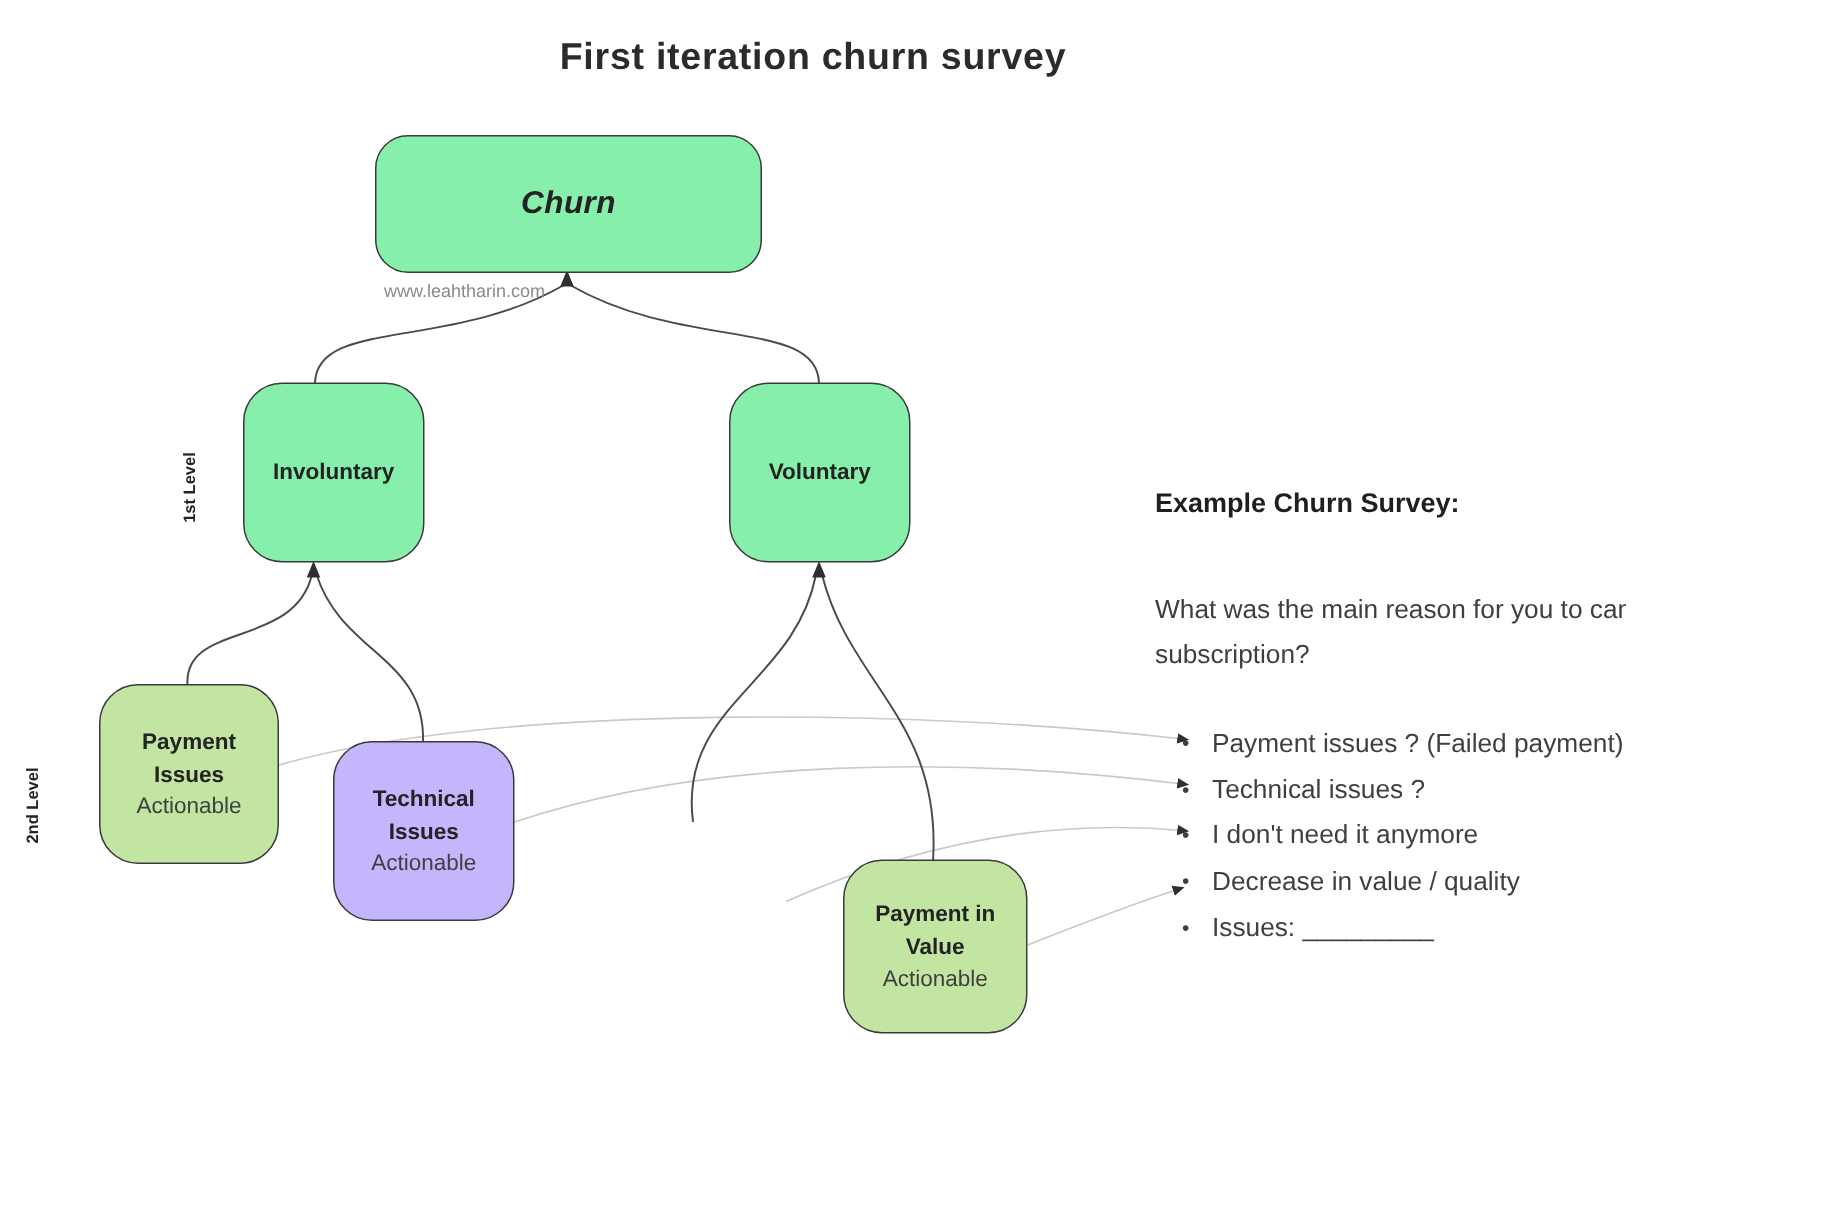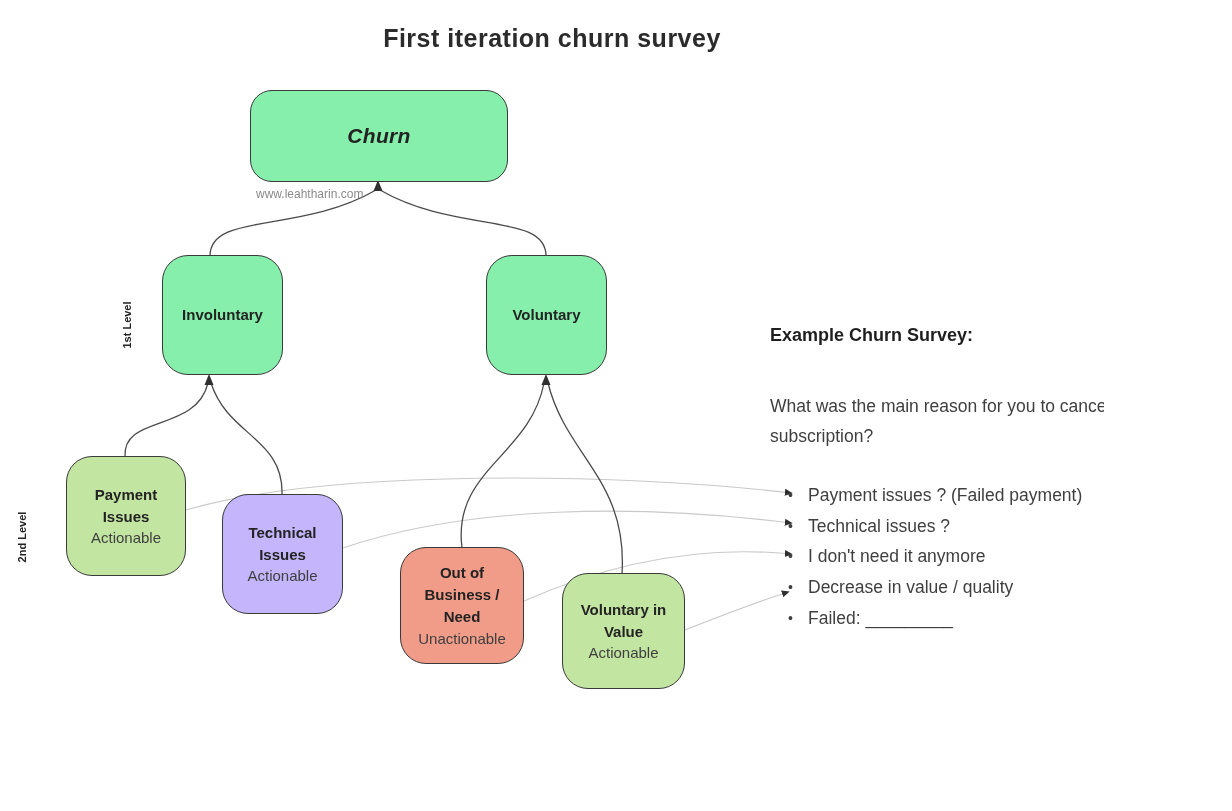--- a/index.html
+++ b/index.html
@@ -2,21 +2,20 @@
 <html><head>
 <meta charset="utf-8">
 <style>
   html,body{margin:0;padding:0;background:#ffffff;}
   .canvas{
     position:relative;
     width:1084px;height:811px;
     background:#ffffff;
     font-family:"Liberation Sans","DejaVu Sans",sans-serif;
     overflow:hidden;
-    padding-left:20px;
   }
   .page-title{
     position:absolute;left:0;right:0;top:24px;
     text-align:center;margin:0;
     font-size:25px;font-weight:bold;color:#2b2b2b;
     letter-spacing:.5px;
   }
   svg.connectors{position:absolute;left:0;top:0;width:1232px;height:811px;}
   .node{
     position:absolute;
@@ -129,35 +128,31 @@
   <div class="node node-payment">
     <span class="ttl">Payment Issues</span>
     <span class="sub">Actionable</span>
   </div>
 
   <div class="node node-technical">
     <span class="ttl">Technical Issues</span>
     <span class="sub">Actionable</span>
   </div>
 
-  <div class="node node-outofbusiness">
-    <span class="ttl">Out of Business / Need</span>
-    <span class="sub">Unactionable</span>
-  </div>
 
   <div class="node node-decrease">
-    <span class="ttl">Voluntary in Value</span>
+    <span class="ttl">Payment in Value</span>
     <span class="sub">Actionable</span>
   </div>
 
   <aside class="survey">
     <h2>Example Churn Survey:</h2>
     <p class="question">What was the main reason for you to cancel your subscription?</p>
     <ul>
       <li><span class="bullet">•</span><span>Payment issues ? (Failed payment)</span></li>
       <li><span class="bullet">•</span><span>Technical issues ?</span></li>
       <li><span class="bullet">•</span><span>I don't need it anymore</span></li>
       <li><span class="bullet">•</span><span>Decrease in value / quality</span></li>
-      <li><span class="bullet">•</span><span>Failed: _________</span></li>
+      <li><span class="bullet">•</span><span>Issues: _________</span></li>
     </ul>
   </aside>
 
 </div>
 
 </body></html>

